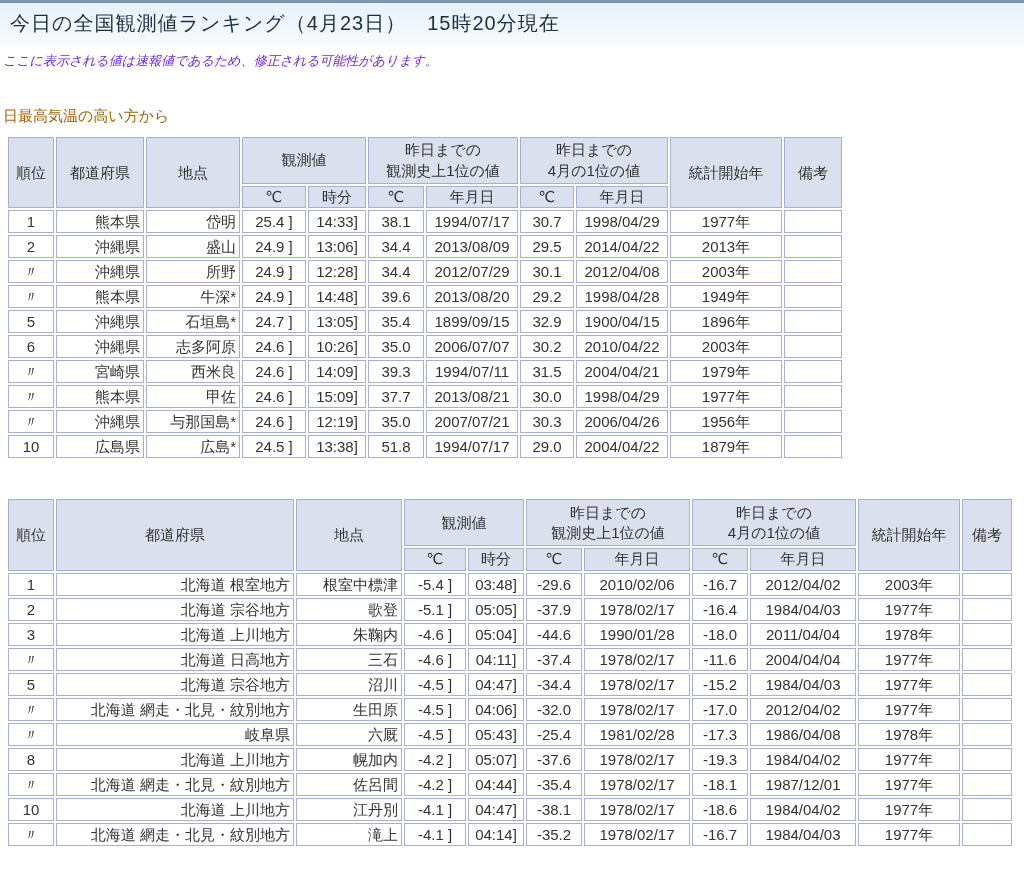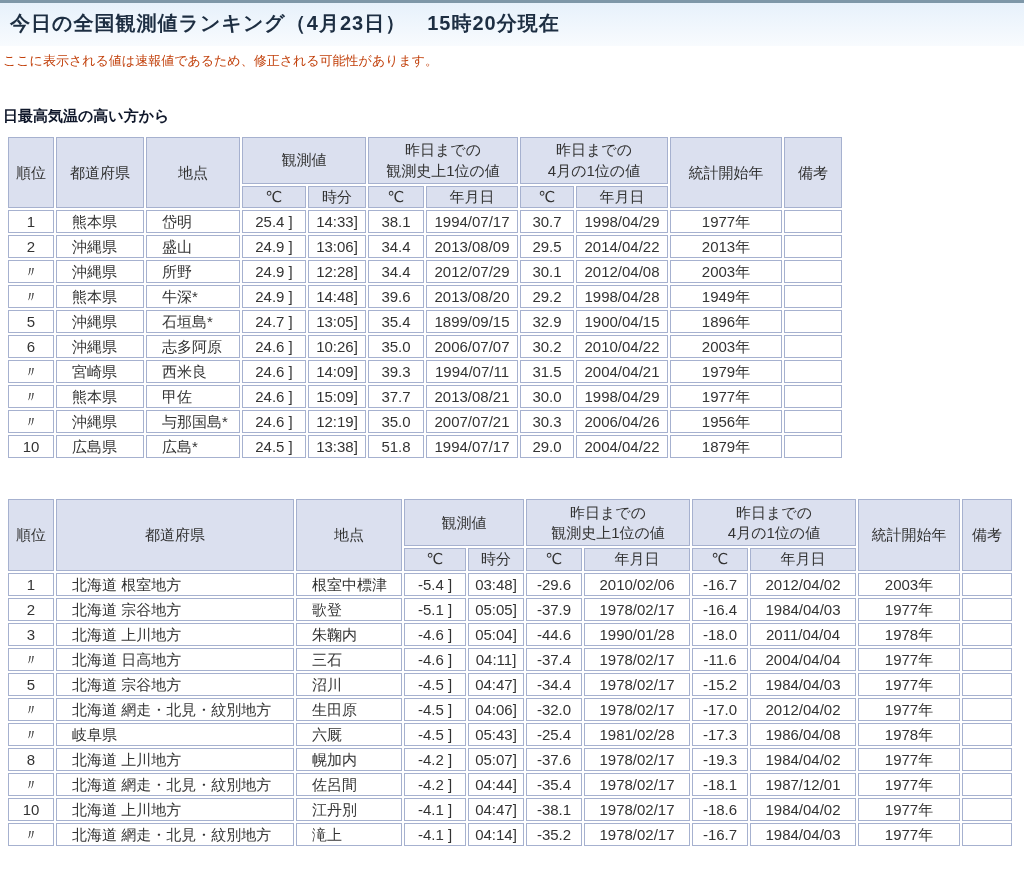--- a/index.html
+++ b/index.html
@@ -9,34 +9,35 @@
     color:#333;
   }
   .titlebar {
     border-top:3px solid #7e97a8;
     background:linear-gradient(#e7f1fb,#f8fbfe);
     padding:7px 10px 9px 10px;
   }
   .titlebar h1 {
     margin:0;
     font-size:20px;
-    font-weight:bold;
+    font-weight:normal;
     color:#1d2e42;
     letter-spacing:1px;
   }
   .notice {
     font-size:13px;
     margin:6px 0 0 3px;
-    color:#c2410c;
+    color:#6d28d9;
+    font-style:italic;
   }
   .section { margin-top:37px; }
   .section h2 {
     font-size:15px;
-    font-weight:bold;
-    color:#0f172a;
+    font-weight:normal;
+    color:#a16207;
     margin:0 0 9px 3px;
   }
   table {
     border-collapse:separate;
     border-spacing:2px;
     table-layout:fixed;
     margin-left:6px;
   }
   th, td {
     box-sizing:border-box;
@@ -54,21 +55,21 @@
     color:#333;
   }
   tr.hdr-main th { height:47px; }
   tr.hdr-sub  th { height:22px; }
   td {
     background:#fff;
     height:23px;
     line-height:21px;
     white-space:nowrap;
   }
-  td.left { text-align:left; padding-left:15px; }
+  td.left { text-align:right; padding-left:15px; }
 </style>
 </head>
 <body>
 
 <div class="titlebar">
   <h1>今日の全国観測値ランキング（4月23日）　15時20分現在</h1>
 </div>
 
 <p class="notice">ここに表示される値は速報値であるため、修正される可能性があります。</p>
 

